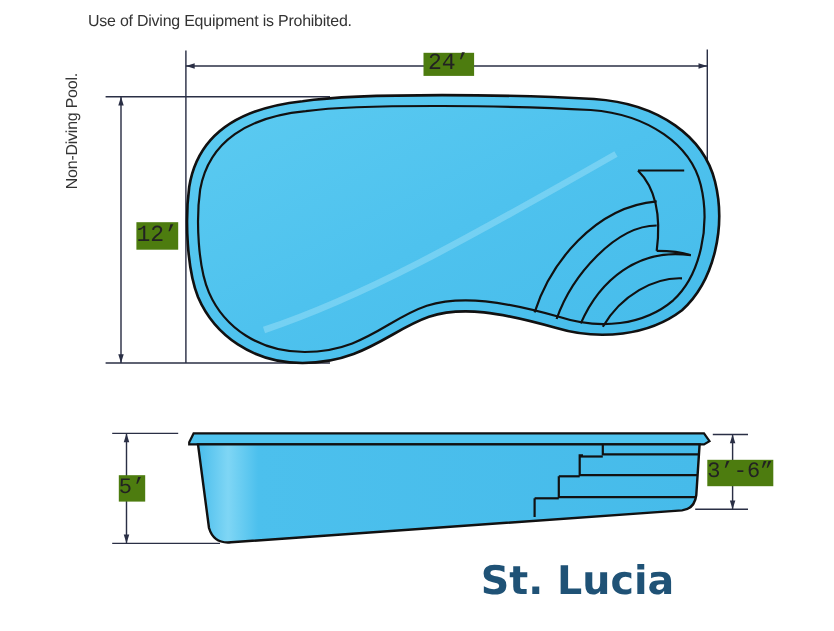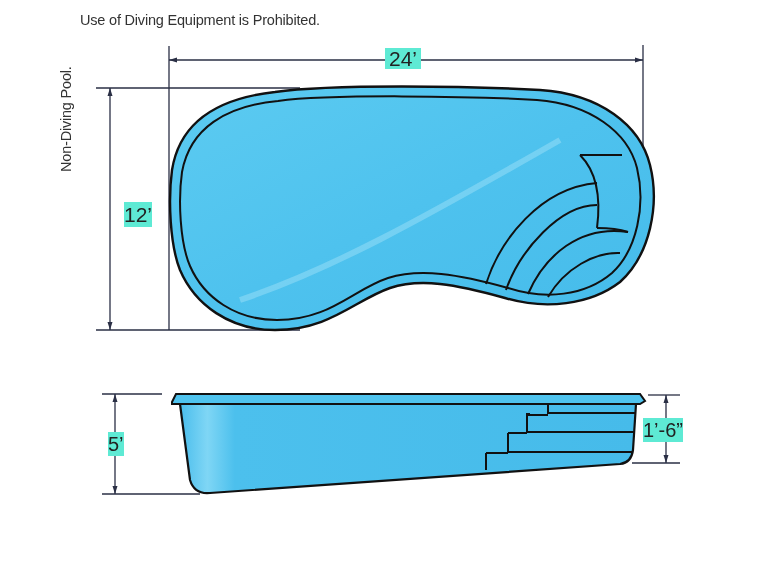--- a/index.html
+++ b/index.html
@@ -10,22 +10,22 @@
     font-family: "Liberation Sans", sans-serif; font-size: 14.5px; color: #333333;
     letter-spacing: -0.2px;
   }
   .vert-label {
     position: absolute; left: 58px; top: 172px;
     transform: rotate(-90deg); transform-origin: 0 0;
     font-family: "Liberation Sans", sans-serif; font-size: 14.5px; color: #333333;
     white-space: nowrap; letter-spacing: -0.2px;
   }
   .dim {
-    position: absolute; font-family: Liberation Sans, sans-serif; color: #222222;
-    background: #5eead4; line-height: 1;
+    position: absolute; font-family: Liberation Mono, monospace; color: #222222;
+    background: #4d7c0f; line-height: 1;
   }
   .dim-24 { left: 385px; top: 48px; font-size: 21px; padding: 0 4px; }
   .dim-12 { left: 92px; top: 202px; font-size: 21px; padding: 2px 0; margin-left: 32px; }
   .dim-5 { left: 108px; top: 432px; font-size: 20px; padding: 2px 0; }
   .dim-36 { left: 643px; top: 418px; font-size: 20px; padding: 2px 0; }
   .model-name {
     position: absolute; left: 437px; top: 508px;
     font-family: "DejaVu Sans", sans-serif; font-weight: bold; font-size: 36px; color: #1f5276;
     letter-spacing: 0px;
   }
@@ -135,15 +135,16 @@
       </g>
     </g>
   </svg>
 
   <div class="warning">Use of Diving Equipment is Prohibited.</div>
   <div class="vert-label">Non-Diving Pool.</div>
 
   <div class="dim dim-24">24’</div>
   <div class="dim dim-12">12’</div>
   <div class="dim dim-5">5’</div>
-  <div class="dim dim-36">1’-6”</div>
+  <div class="dim dim-36">3’-6”</div>
 
+  <div class="model-name">St. Lucia</div>
 </div>
 
 </body></html>

